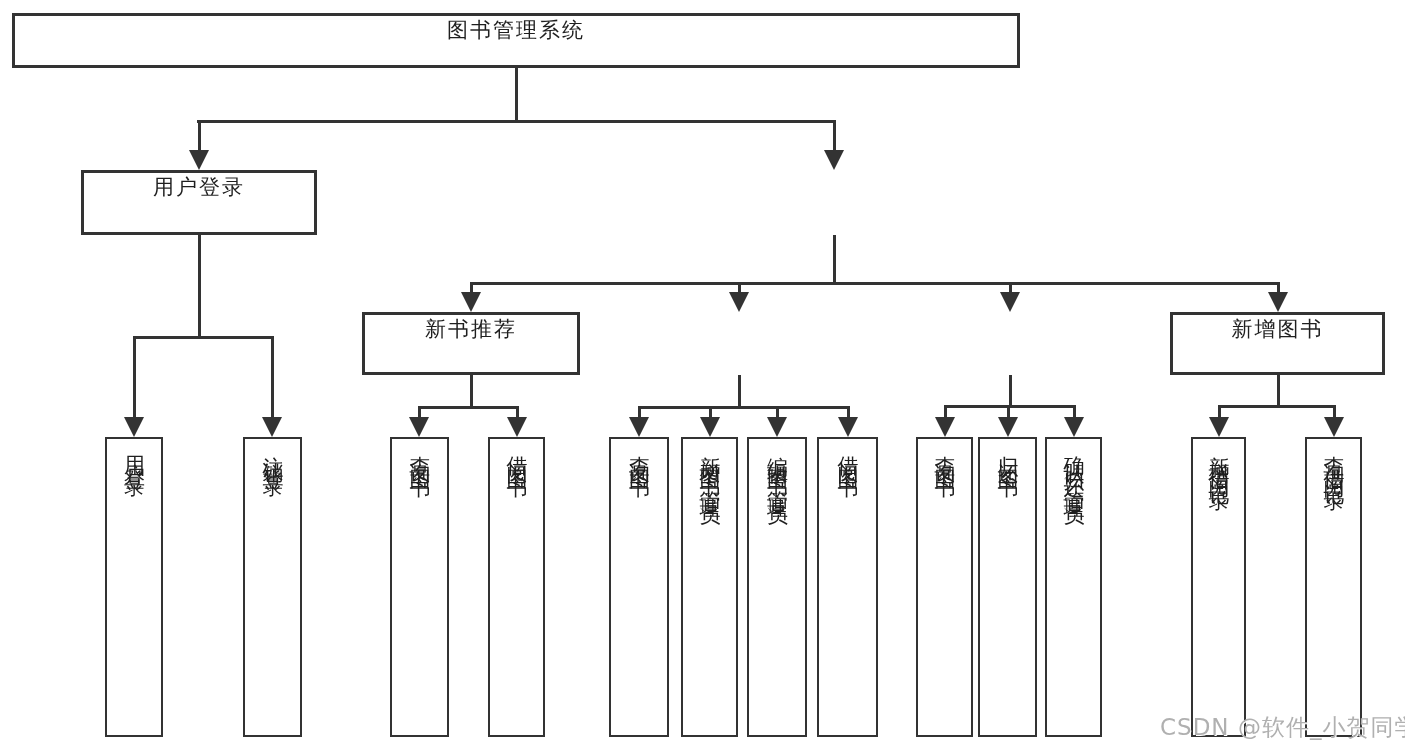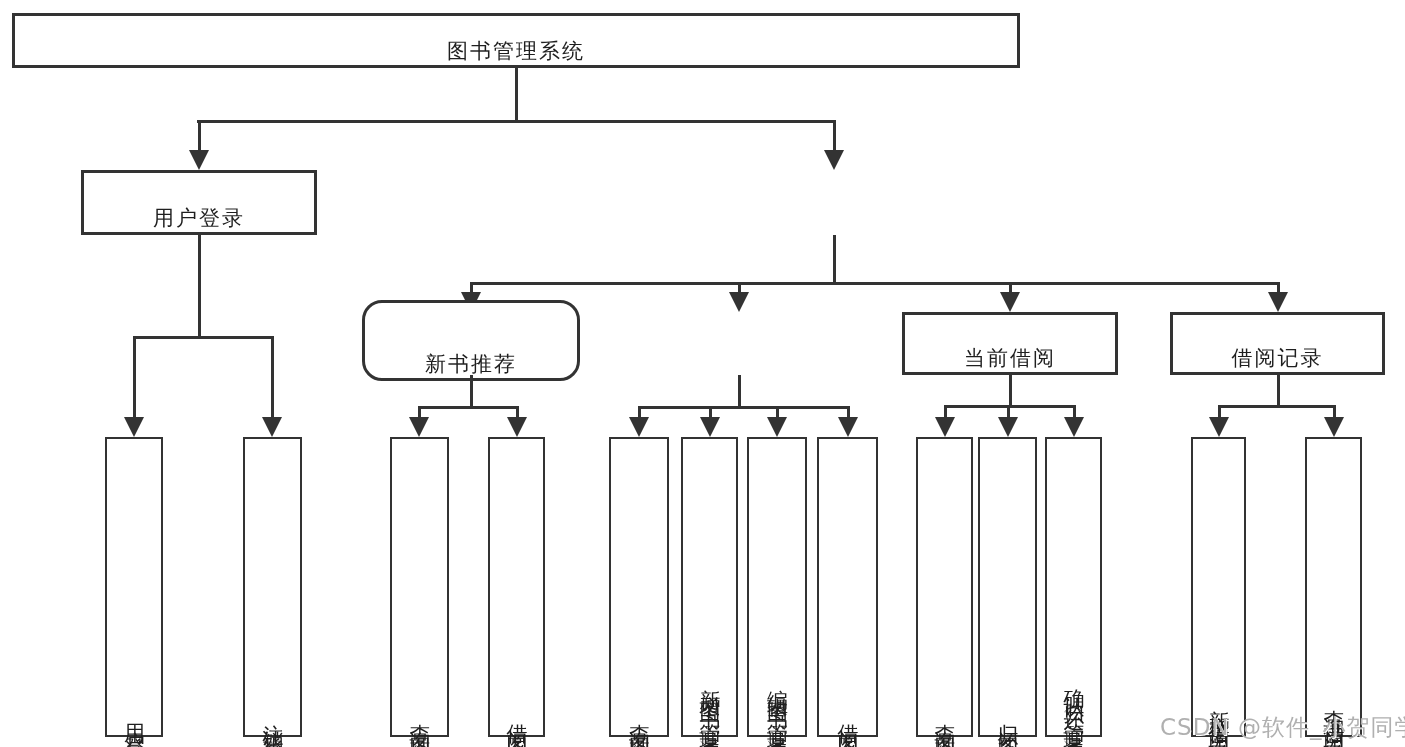--- a/index.html
+++ b/index.html
@@ -16,21 +16,21 @@
     font-family:"DejaVu Sans","Liberation Sans",sans-serif;
     color:var(--text);
     overflow:hidden;
   }
   .box{
     position:absolute;
     box-sizing:border-box;
     border:3px solid var(--line);
     background:#fff;
     display:flex;
-    align-items:flex-end;
+    align-items:flex-start;
     justify-content:center;
     font-size:21px;
     letter-spacing:2px;
     color:var(--text);
   }
   .leaf{border-width:2px;}
   .leaf .vtext{
     writing-mode:vertical-lr;
     text-orientation:upright;
     font-size:21px;
@@ -96,28 +96,25 @@
   <div class="hline" style="left:470px;top:282px;width:810px;"></div>
   <div class="vline" style="left:470px;top:282px;height:11px;"></div>
   <div class="arrow" style="left:461px;top:292px;"></div>
   <div class="vline" style="left:738px;top:282px;height:11px;"></div>
   <div class="arrow" style="left:729px;top:292px;"></div>
   <div class="vline" style="left:1009px;top:282px;height:11px;"></div>
   <div class="arrow" style="left:1000px;top:292px;"></div>
   <div class="vline" style="left:1277px;top:282px;height:11px;"></div>
   <div class="arrow" style="left:1268px;top:292px;"></div>
 
-  <div class="box" style="left:362px;top:300px;width:218px;height:81px;border-radius:20px;">
+  <div class="box" style="left:362px;top:312px;width:218px;height:63px;">
     <span>新书推荐</span>
   </div>
-  <div class="box" style="left:902px;top:312px;width:216px;height:63px;">
-    <span>当前借阅</span>
-  </div>
   <div class="box" style="left:1170px;top:312px;width:215px;height:63px;">
-    <span>借阅记录</span>
+    <span>新增图书</span>
   </div>
 
   <div class="vline" style="left:470px;top:375px;height:34px;"></div>
   <div class="hline" style="left:418px;top:406px;width:101px;"></div>
   <div class="vline" style="left:418px;top:406px;height:12px;"></div>
   <div class="arrow" style="left:409px;top:417px;"></div>
   <div class="vline" style="left:516px;top:406px;height:12px;"></div>
   <div class="arrow" style="left:507px;top:417px;"></div>
 
   <div class="box leaf" style="left:390px;top:437px;width:59px;height:300px;">

